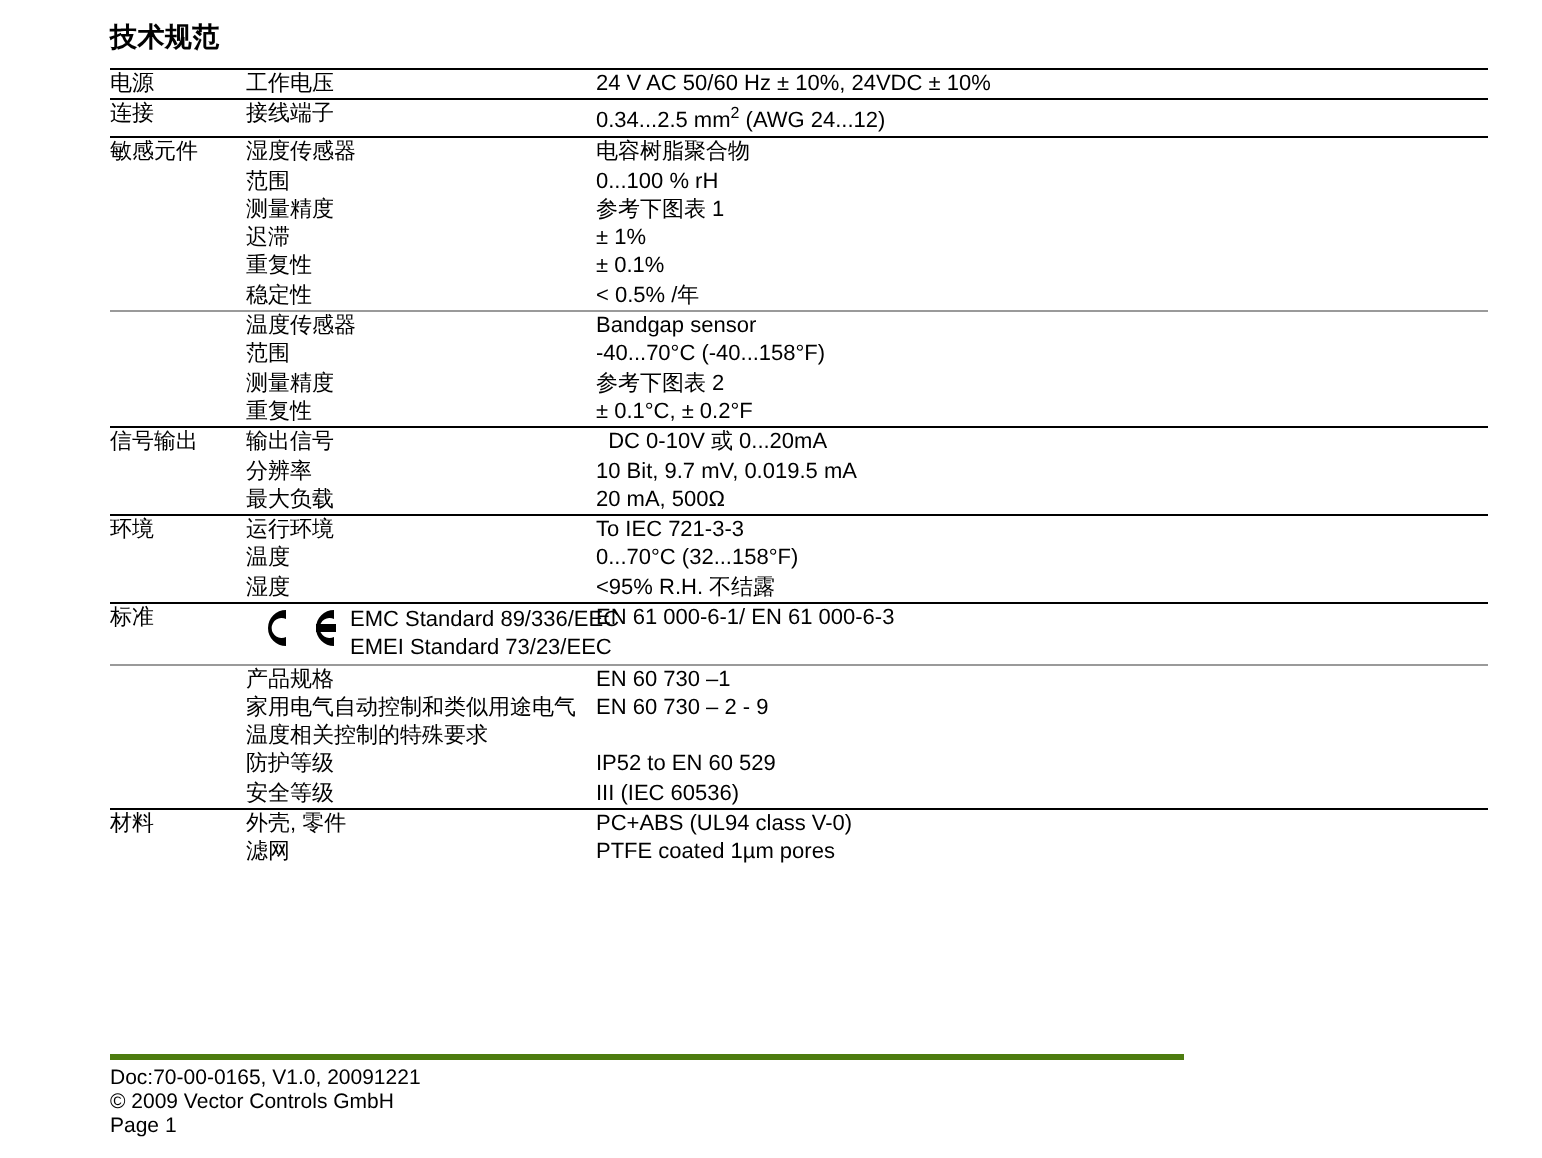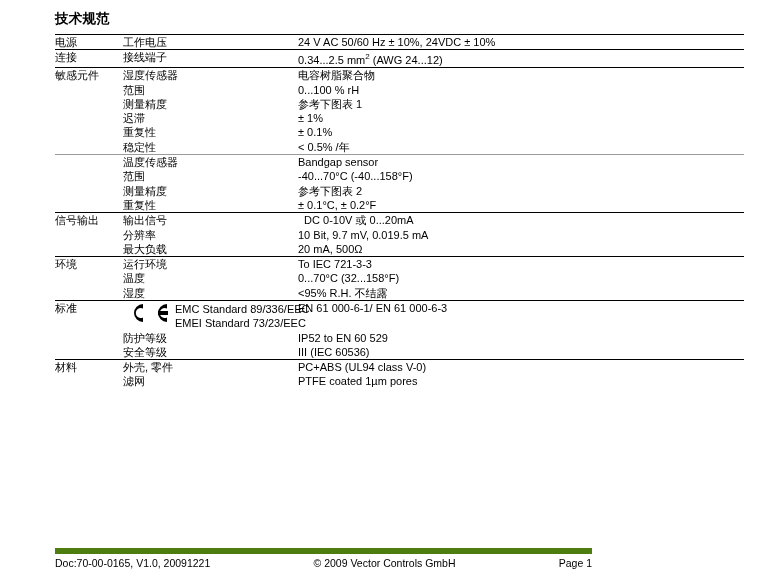--- a/index.html
+++ b/index.html
@@ -77,26 +77,27 @@
     flex: 0 0 auto;
     margin-top: 1px;
   }
   .ce-lines { padding-top: 1px; }
 
   .footer {
     position: absolute;
     left: 55px;
     right: 28px;
     bottom: 10px;
-    border-top: 6px solid #4d7c0f;
+    border-top: 3px solid #4d7c0f;
     padding-top: 3px;
     font-size: 10.5px;
     display: flex;
     justify-content: space-between;
     align-items: baseline;
+    flex-direction: column;
   }
   .footer .mid { flex: 1; text-align: center; }
   .footer .right { text-align: right; }
 </style>
 </head>
 <body>
 
 <div class="page">
 
   <h1 class="doc-title">技术规范</h1>
@@ -211,20 +212,33 @@
               <span class="line">EMEI Standard 73/23/EEC</span>
             </span>
           </div>
         </td>
         <td class="val pad-b">
           <span class="line"></span>
           <span class="line">EN 61 000-6-1/ EN 61 000-6-3</span>
         </td>
       </tr>
 
+      <tr class="sub">
+        <td class="cat"></td>
+        <td class="sub">
+          <span class="line">产品规格</span>
+          <span class="line">家用电气自动控制和类似用途电气</span>
+          <span class="line">温度相关控制的特殊要求</span>
+        </td>
+        <td class="val">
+          <span class="line"></span>
+          <span class="line">EN 60 730 –1</span>
+          <span class="line">EN 60 730 – 2 - 9</span>
+        </td>
+      </tr>
 
       <tr>
         <td class="cat"></td>
         <td class="sub">
           <span class="line">防护等级</span>
         </td>
         <td class="val">
           <span class="line">IP52 to EN 60 529</span>
         </td>
       </tr>

